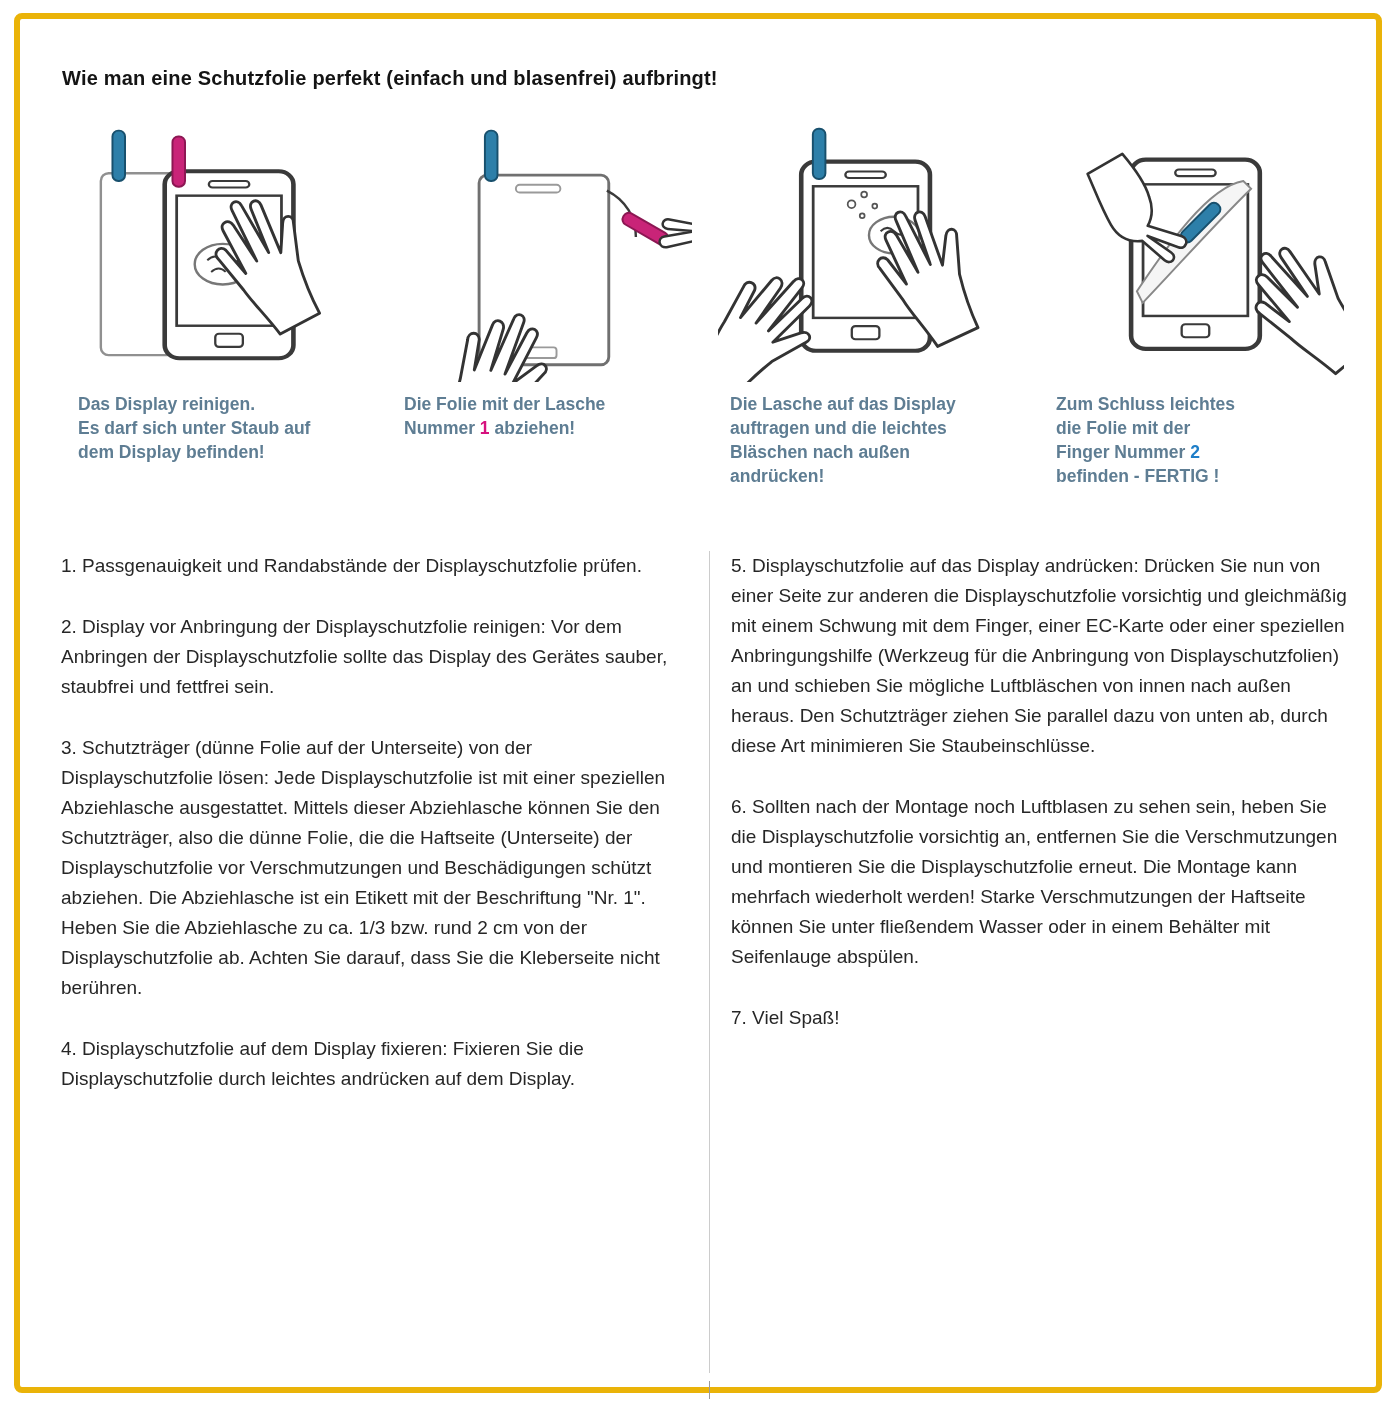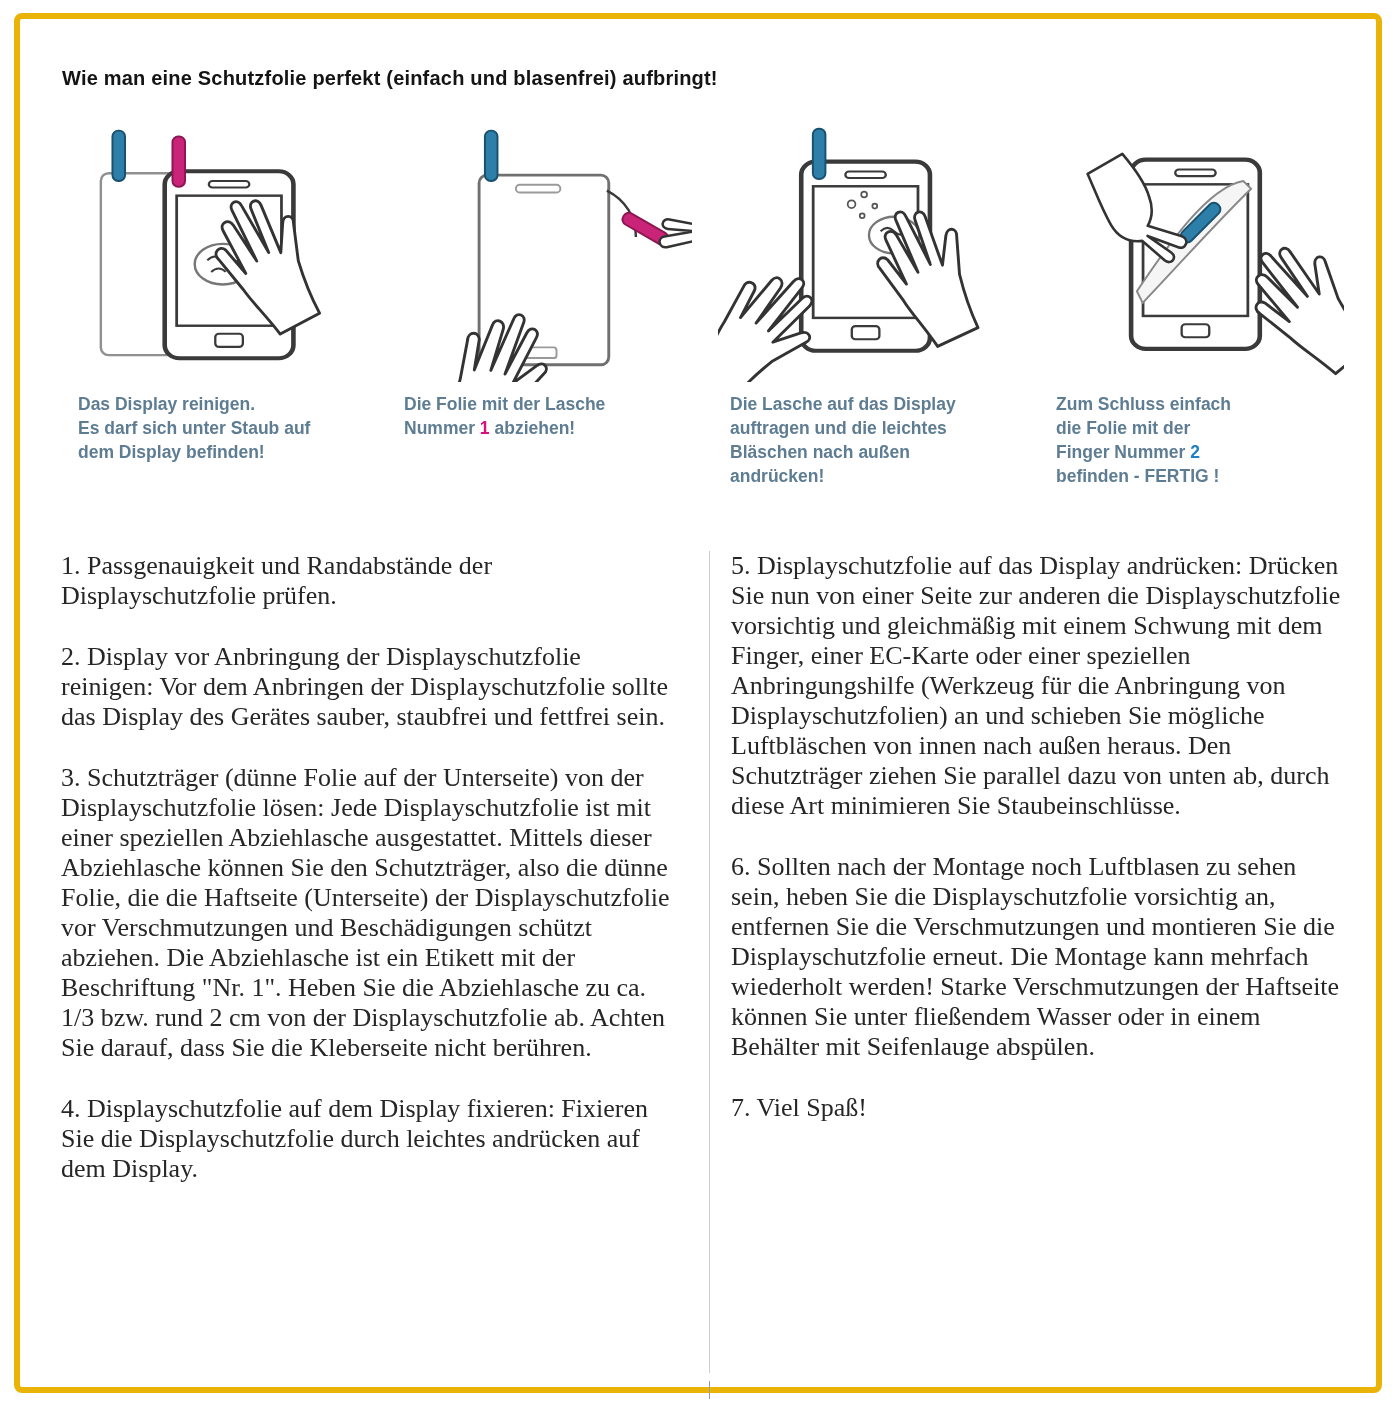--- a/index.html
+++ b/index.html
@@ -54,24 +54,23 @@
   }
   .divider-tick {
     position: absolute;
     left: 689px; top: 1362px;
     width: 1px; height: 18px;
     background: #9a9a9a;
   }
   .col {
     position: absolute;
     top: 532px;
-    font-size: 26px;
+    font-size: 19px;
     line-height: 30px;
     color: #262626;
-    font-family: Liberation Serif, serif;
   }
   .col.left  { left: 41px;  width: 614px; }
   .col.right { left: 711px; width: 618px; }
   .col p { margin: 0 0 31px 0; }
   svg .line { stroke: #3a3a3a; fill: none; }
 </style>
 </head>
 <body>
 
 <svg width="0" height="0" style="position:absolute" aria-hidden="true">
@@ -159,21 +158,21 @@
 
     <div class="panel">
       <svg class="illu" viewBox="0 0 310 260">
         <use href="#sym-phone" transform="translate(90,32) scale(0.95,0.85)"></use>
         <path d="M214,62 C180,95 140,140 102,180 L96,168 C128,120 170,60 206,54 Z" fill="#f5f5f5" stroke="#888888" stroke-width="2"></path>
         <use href="#sym-tab" fill="#2d7fa9" stroke="#18506d" transform="translate(148,120) rotate(-135)"></use>
         <use href="#sym-pinch" transform="translate(172,119) rotate(150) scale(0.9)"></use>
         <use href="#sym-hand" transform="translate(185,155) rotate(-40)"></use>
       </svg>
       <div class="caption">
-        <span>Zum Schluss einfach</span><br>
+        <span>Zum Schluss leichtes</span><br>
         <span>die Folie mit der</span><br>
         <span>Finger Nummer </span><span class="num-blue">2</span><br>
         <span>befinden - FERTIG !</span>
       </div>
     </div>
 
   </div>
 
   <div class="divider"></div>
   <div class="divider-tick"></div>

